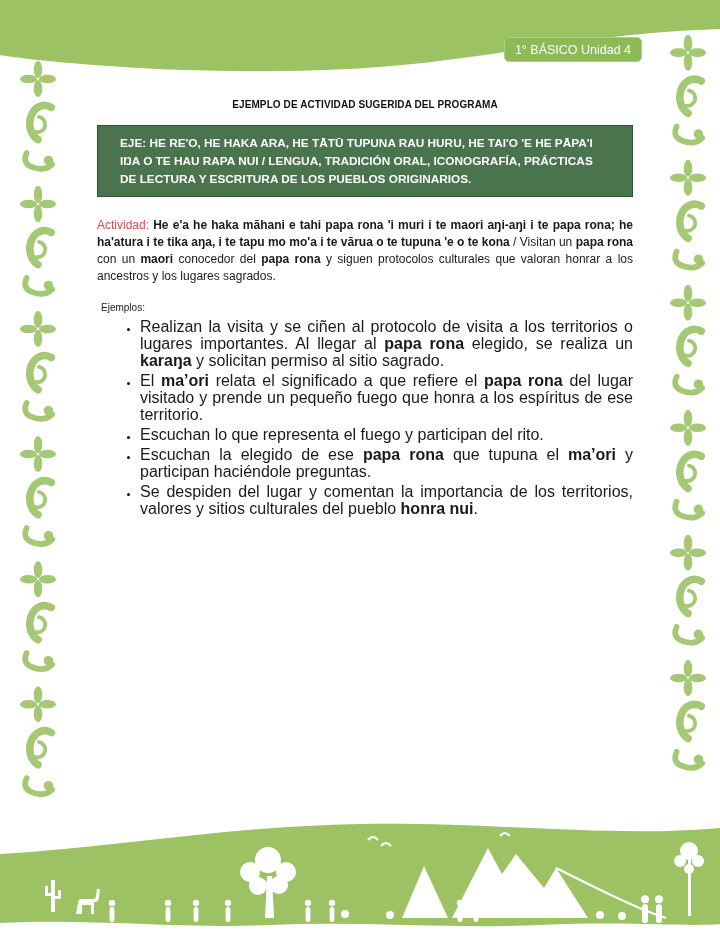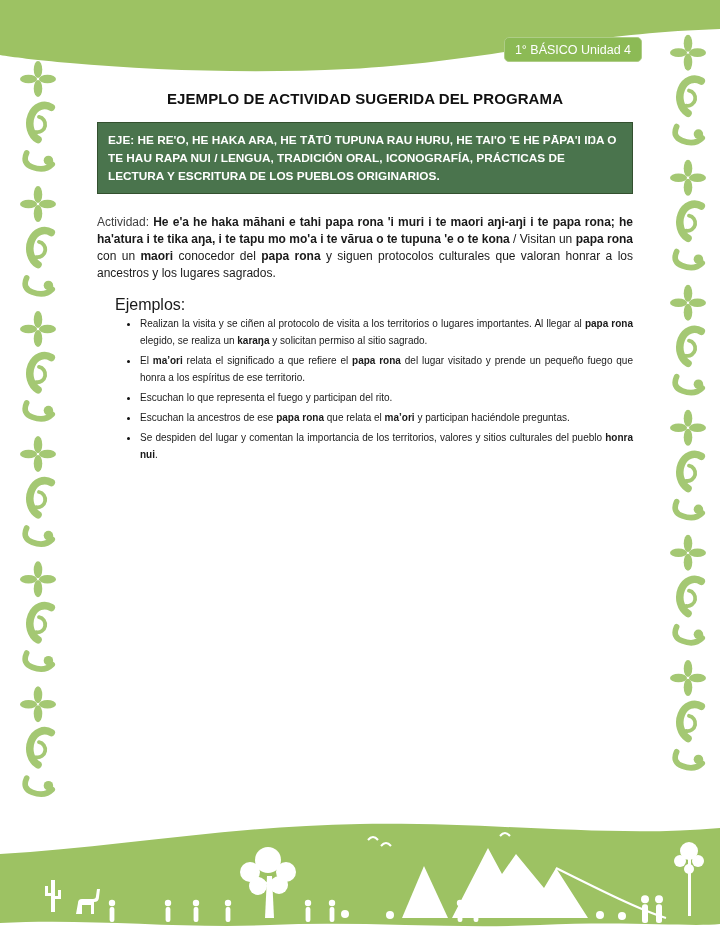--- a/index.html
+++ b/index.html
@@ -21,40 +21,40 @@
   .badge{
     position:absolute;left:504px;top:37px;width:138px;height:25px;
     background:#8cba55;border:1px solid #aecd86;border-radius:5px;
     color:#ffffff;font-size:12.5px;line-height:24px;text-align:center;
     box-sizing:border-box;white-space:nowrap;
   }
 
   
   .content{position:absolute;left:97px;top:86px;width:536px;color:#1a1a1a;}
   h1.page-title{
-    margin:4px 0 15px 0;font-size:15px;font-weight:bold;text-align:center;
+    margin:13px 0 15px 0;font-size:10px;font-weight:bold;text-align:center;
     color:#111;letter-spacing:.1px;
   }
   .eje-box{
     background:#4a744d;border:1px solid #33502f;
     color:#ffffff;font-weight:bold;font-size:11.8px;line-height:18px;
-    padding:8px 10px;margin-bottom:20px;
+    padding:8px 22px;margin-bottom:20px;
   }
   .contexto{
     margin:0 0 17px 0;color:#c1764f;font-weight:bold;
     font-size:12.3px;line-height:20px;text-align:justify;
   }
   .para{
     margin:0;font-size:12px;line-height:17px;text-align:justify;
   }
-  .para .accent-label{color:#404040;}
-  .ejemplos-heading{margin:14px 0 2px 18px;font-size:16px;line-height:17px;font-weight:normal;}
+  .para .accent-label{color:#ef4444;}
+  .ejemplos-heading{margin:14px 0 2px 4px;font-size:10px;line-height:17px;font-weight:normal;}
   ul.ejemplos-list{
     margin:2px 0 0 0;padding-left:43px;
-    font-size:10px;line-height:17px;
+    font-size:16px;line-height:17px;
   }
   ul.ejemplos-list li{margin-bottom:3px;text-align:justify;}
   ul.ejemplos-list li::marker{color:#111;font-size:11px;}
   b{font-weight:bold;margin-top:42px;}
 </style>
 </head>
 <body>
 
 <div class="page">
 
@@ -105,21 +105,21 @@
 
 
     <p class="para"><span class="accent-label">Actividad: </span><span><b>He e'a he haka māhani e tahi papa rona 'i muri i te maori aŋi-aŋi i te papa rona; he ha'atura i te tika aŋa, i te tapu mo mo'a i te vārua o te tupuna 'e o te kona</b><span> / Visitan un </span><b>papa rona</b><span> con un </span><b>maori</b><span> conocedor del </span><b>papa rona</b><span> y siguen protocolos culturales que valoran honrar a los ancestros y los lugares sagrados.</span></span></p>
 
     <p class="ejemplos-heading">Ejemplos:</p>
 
     <ul class="ejemplos-list">
         <li><span>Realizan la visita y se ciñen al protocolo de visita a los territorios o lugares importantes. Al llegar al </span><b>papa rona</b><span> elegido, se realiza un </span><b>karaŋa</b><span> y solicitan permiso al sitio sagrado.</span></li>
         <li><span>El </span><b>ma’ori</b><span> relata el significado a que refiere el </span><b>papa rona</b><span> del lugar visitado y prende un pequeño fuego que honra a los espíritus de ese territorio.</span></li>
         <li><span>Escuchan lo que representa el fuego y participan del rito.</span></li>
-        <li><span>Escuchan la ancestros de ese </span><b>papa rona</b><span> que relata el </span><b>ma’ori</b><span> y participan haciéndole preguntas.</span></li>
+        <li><span>Escuchan la elegido de ese </span><b>papa rona</b><span> que tupuna el </span><b>ma’ori</b><span> y participan haciéndole preguntas.</span></li>
         <li><span>Se despiden del lugar y comentan la importancia de los territorios, valores y sitios culturales del pueblo </span><b>honra nui</b><span>.</span></li>
       </ul>
 
   </main>
 
   <svg class="bottom-banner" viewBox="0 0 720 110" preserveAspectRatio="none" aria-hidden="true">
     <path d="M0,32 C110,26 230,4 360,2 C500,0 610,16 720,6 L720,110 L0,110 Z" fill="#9dc263"></path>
     <defs>
       <g id="person" fill="#ffffff">
         <circle cx="0" cy="-15" r="3.2"></circle>

